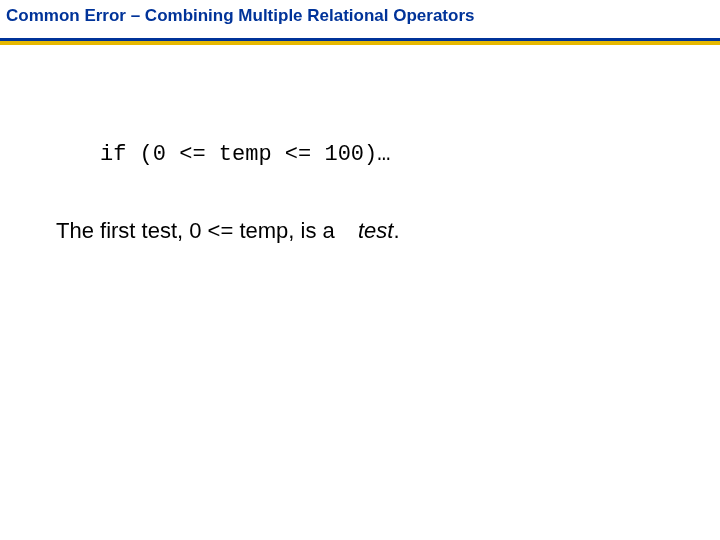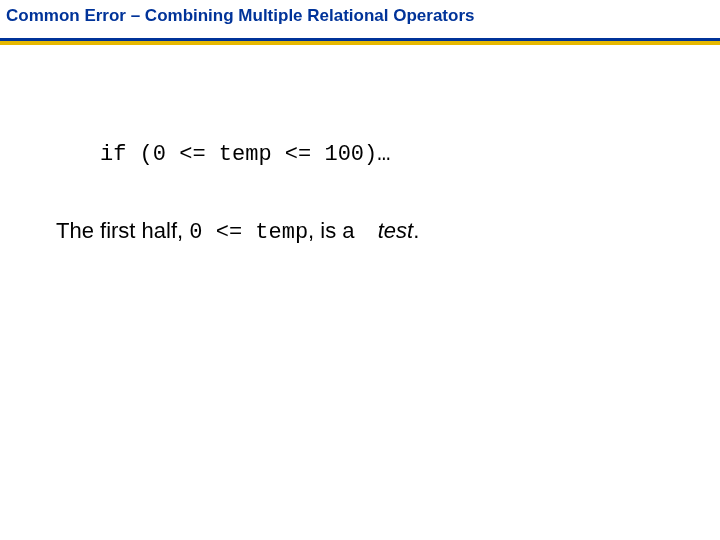--- a/index.html
+++ b/index.html
@@ -56,39 +56,39 @@
   .code-line {
     font-family: "Courier New", Courier, monospace;
     font-size: 22px;
     margin-left: 44px;
     white-space: pre;
   }
   .para {
     margin-top: 46px;
   }
   .mono {
-    font-family: Liberation Mono, monospace;
+    font-family: Liberation Sans, sans-serif;
   }
   .ital {
     font-style: italic;
     margin-left: 17px;
   }
 </style>
 </head>
 <body>
 
 <div class="slide">
 
   <div class="title">Common Error –  Combining Multiple Relational Operators</div>
   <div class="rule-blue"></div>
   <div class="rule-gold"></div>
 
   <div class="body">
 
     <div class="code-line">if (0 &lt;= temp &lt;= 100)…</div>
 
     <div class="para">
-      <span>The first half, </span><span class="mono">0 &lt;= temp</span><span>, is a </span><span class="ital">test</span><span>.</span>
+      <span>The first test, </span><span class="mono">0 &lt;= temp</span><span>, is a </span><span class="ital">test</span><span>.</span>
     </div>
 
 
   </div>
 </div>
 
 </body></html>

